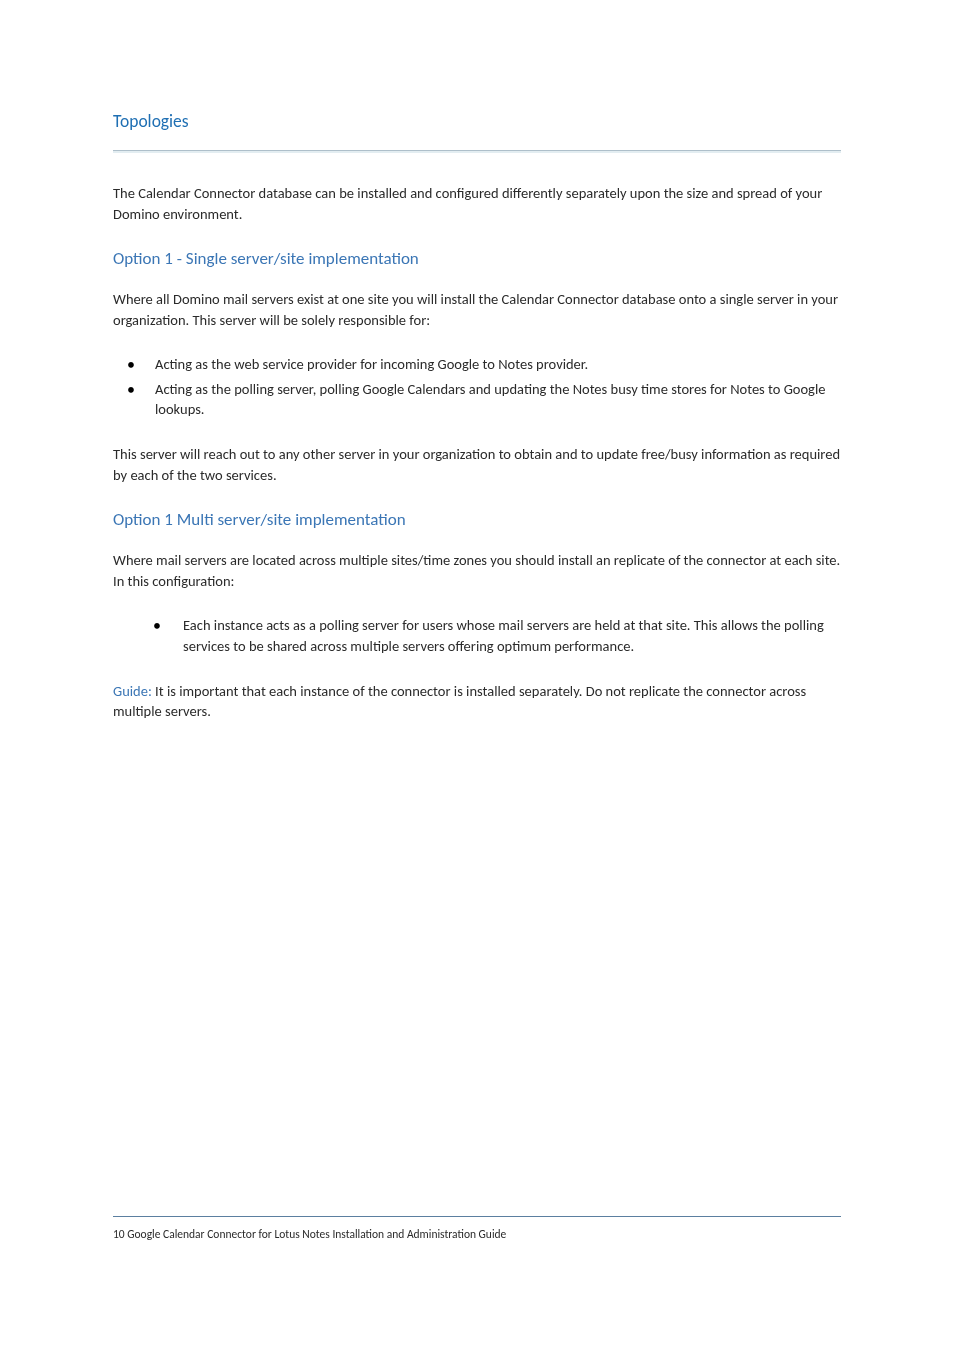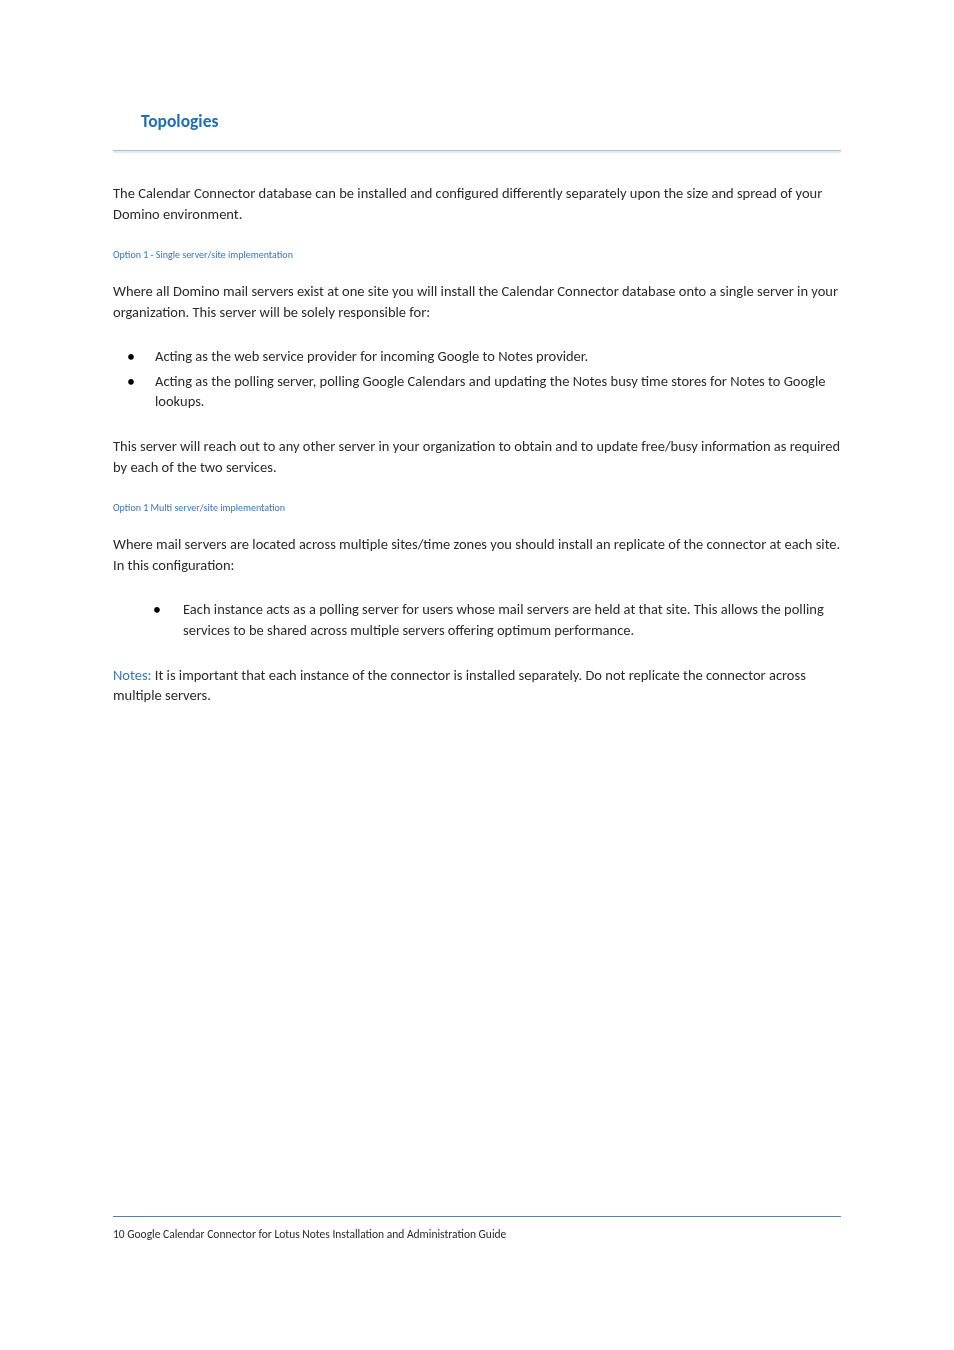--- a/index.html
+++ b/index.html
@@ -10,40 +10,39 @@
     position: relative;
   }
   .page {
     position: absolute;
     left: 113px;
     top: 110px;
     width: 728px;
   }
   .h1 {
     color: #1f6fb3;
-    font-weight: 700;
+    font-weight: 400;
     font-size: 17.5px;
     margin-bottom: 18px;
-    margin-left: 28px;
   }
   .rule {
     height: 3px;
     width: 100%;
     background: linear-gradient(to bottom, #aebfca 0 1px, #e3edf1 1px 3px);
     margin-bottom: 30px;
   }
   .para {
     font-size: 14.5px;
     line-height: 1.42;
     color: #2b2b2b;
     margin-bottom: 24px;
   }
   .h2 {
     color: #3b76b5;
-    font-size: 10px;
+    font-size: 17px;
     font-weight: 400;
     margin-bottom: 20px;
   }
   ul.bullets {
     list-style: none;
     margin: 0 0 24px 0;
     padding: 0;
   }
   ul.bullets > li {
     position: relative;
@@ -101,21 +100,21 @@
   <p class="para">This server will reach out to any other server in your organization to obtain and to update free/busy information as required by each of the two services.</p>
 
   <div class="h2">Option 1 Multi server/site implementation</div>
   <p class="para">Where mail servers are located across multiple sites/time zones you should install an replicate of the connector at each site. In this configuration:</p>
 
   <ul class="bullets indent">
     <li>Each instance acts as a polling server for users whose mail servers are held at that site. This allows the polling services to be shared across multiple servers offering optimum performance.</li>
   </ul>
 
   <p class="para">
-    <span class="note-label">Notes:</span><span> It is important that each instance of the connector is installed separately. Do not replicate the connector across multiple servers.</span>
+    <span class="note-label">Guide:</span><span> It is important that each instance of the connector is installed separately. Do not replicate the connector across multiple servers.</span>
   </p>
 
 </div>
 
 <div class="footer">
   <div class="footer-rule"></div>
   <div class="footer-text">
     <span>10</span><span>  Google Calendar Connector for Lotus Notes Installation and Administration Guide</span>
   </div>
 </div>

